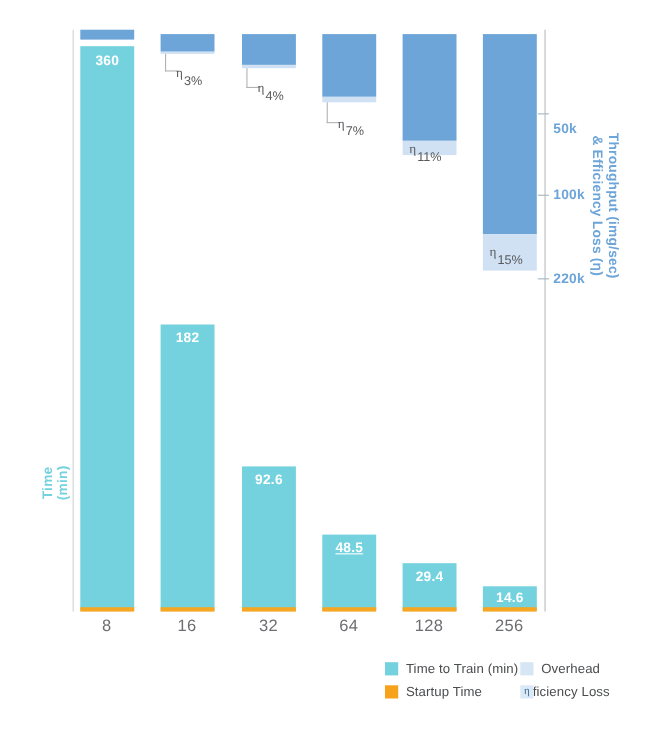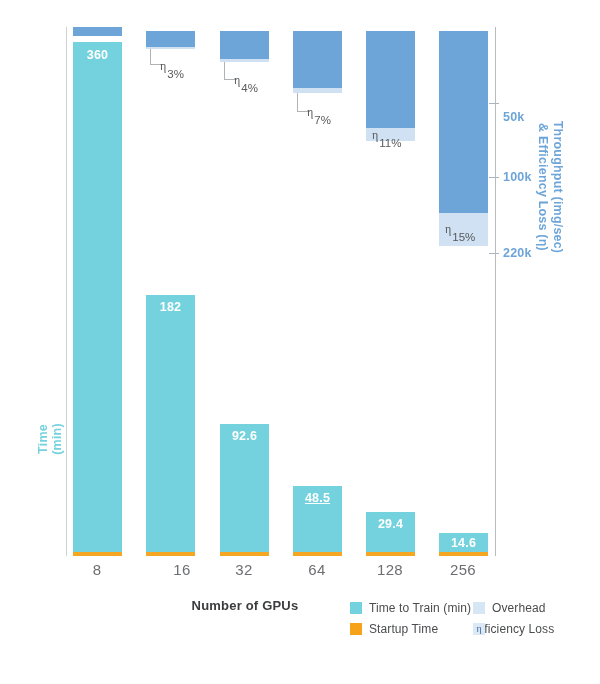--- a/index.html
+++ b/index.html
@@ -254,37 +254,36 @@
     <div class="bar bar-speed" style="left:439px; top:31px; width:49px; height:182px;"></div>
     <div class="bar bar-overhead" style="left:439px; top:213px; width:49px; height:33px;"></div>
     <div class="eta" style="left:445px; top:222px;">
       <span class="sym">η</span><span class="pct">15%</span>
     </div>
     <div class="bar bar-time" style="left:439px; top:533px; width:49px; height:22px;"></div>
     <div class="bar bar-startup" style="left:439px; top:552px; width:49px; height:4px;"></div>
     <div class="time-value" style="left:439px; top:536px; width:49px;">14.6</div>
 
     <div class="xtick-label" style="left:67px;">8</div>
-    <div class="xtick-label" style="left:152px;">16</div>
+    <div class="xtick-label" style="left:140px;">16</div>
     <div class="xtick-label" style="left:214px;">32</div>
     <div class="xtick-label" style="left:287px;">64</div>
     <div class="xtick-label" style="left:360px;">128</div>
     <div class="xtick-label" style="left:433px;">256</div>
 
     <div class="y-left-title">
       <div>Time</div>
       <div>(min)</div>
     </div>
 
     <div class="y-right-title">
       <div>Throughput (img/sec)</div>
       <div>&amp; Efficiency Loss (η)</div>
     </div>
 
-    <div class="x-axis-title">Number of GPUs</div>
 
     <div class="legend-col left">
       <div class="legend-item">
         <span class="swatch time"></span>
         <span class="legend-label">Time to Train (min)</span>
       </div>
       <div class="legend-item">
         <span class="swatch startup"></span>
         <span class="legend-label">Startup Time</span>
       </div>

